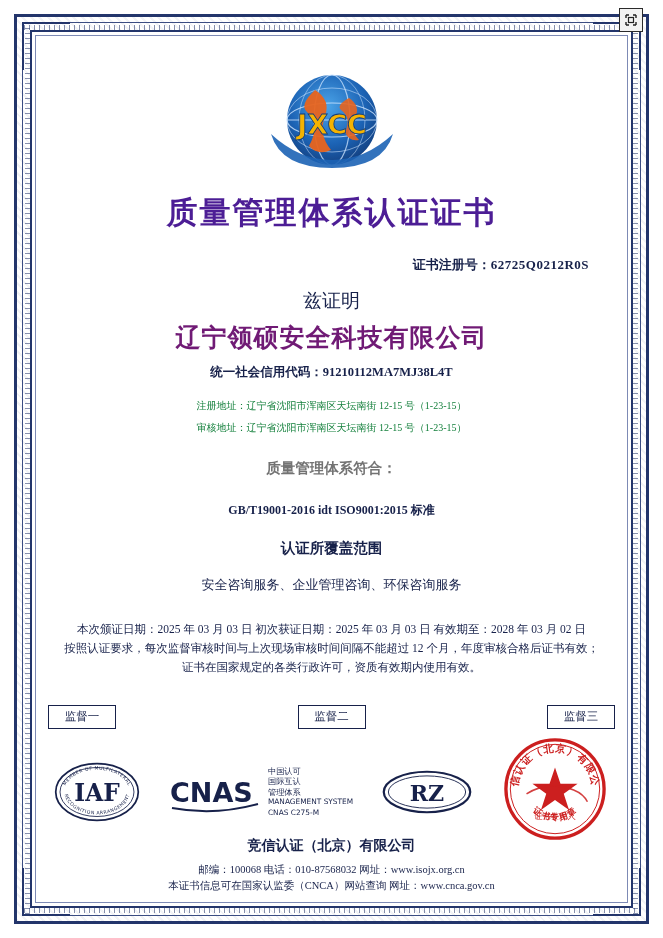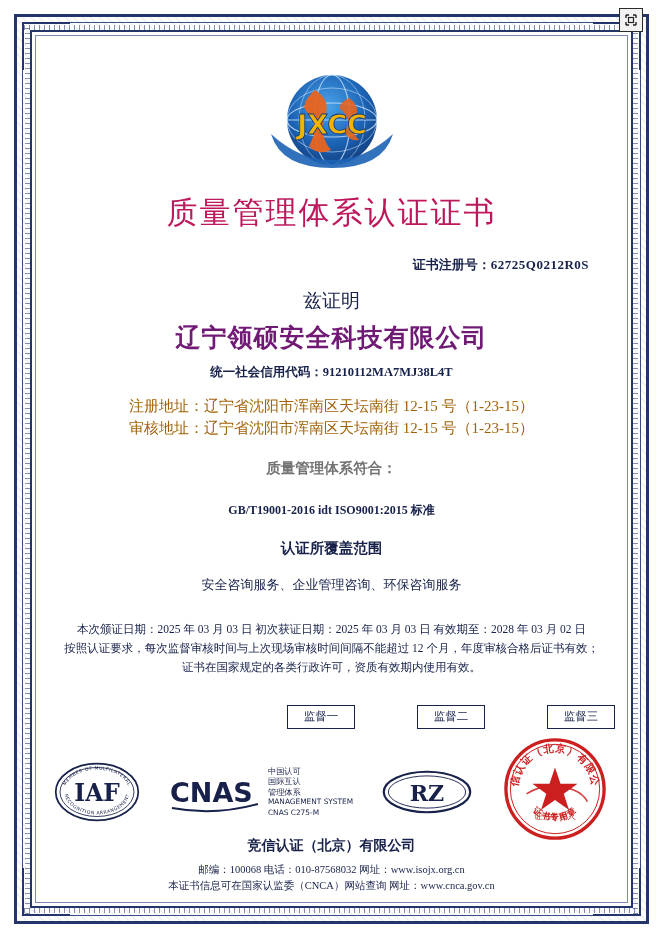--- a/index.html
+++ b/index.html
@@ -99,22 +99,22 @@
 
   .logo-wrap {
     margin-top: 18px;
     height: 122px;
     display: flex; align-items: center; justify-content: center;
   }
 
   .cert-title {
     font-size: 31px;
     letter-spacing: 2px;
-    font-weight: normal;
-    color: #be185d;
+    font-weight: bold;
+    color: #4c1d95;
     margin-top: 8px;
     font-family: "DejaVu Sans", sans-serif;
   }
 
   .cert-no {
     margin-top: 22px;
     text-align: right;
     padding-right: 26px;
     font-size: 13px;
     font-weight: bold;
@@ -139,23 +139,23 @@
 
   .usci {
     margin-top: 10px;
     font-size: 12.5px;
     font-weight: bold;
     color: #17214a;
   }
 
   .addr {
     margin-top: 14px;
-    font-size: 15px;
+    font-size: 10px;
     line-height: 22px;
-    color: #a16207;
+    color: #15803d;
   }
 
   .conform-head {
     margin-top: 20px;
     font-size: 14.5px;
     font-weight: bold;
     color: #737373;
   }
   .standard {
     margin-top: 24px;
@@ -179,21 +179,21 @@
   .dates {
     margin-top: 26px;
     font-size: 11.5px;
     line-height: 19px;
     color: #17214a;
   }
 
   .supervision-row {
     margin-top: 28px;
     display: flex;
-    justify-content: flex-end;
+    justify-content: space-between;
     gap: 62px;
   }
   .sup-box {
     width: 66px;
     border: 1px solid #17214a;
     font-size: 11.5px;
     padding: 3px 0 4px;
     color: #17214a;
     background: #fff;
   }

